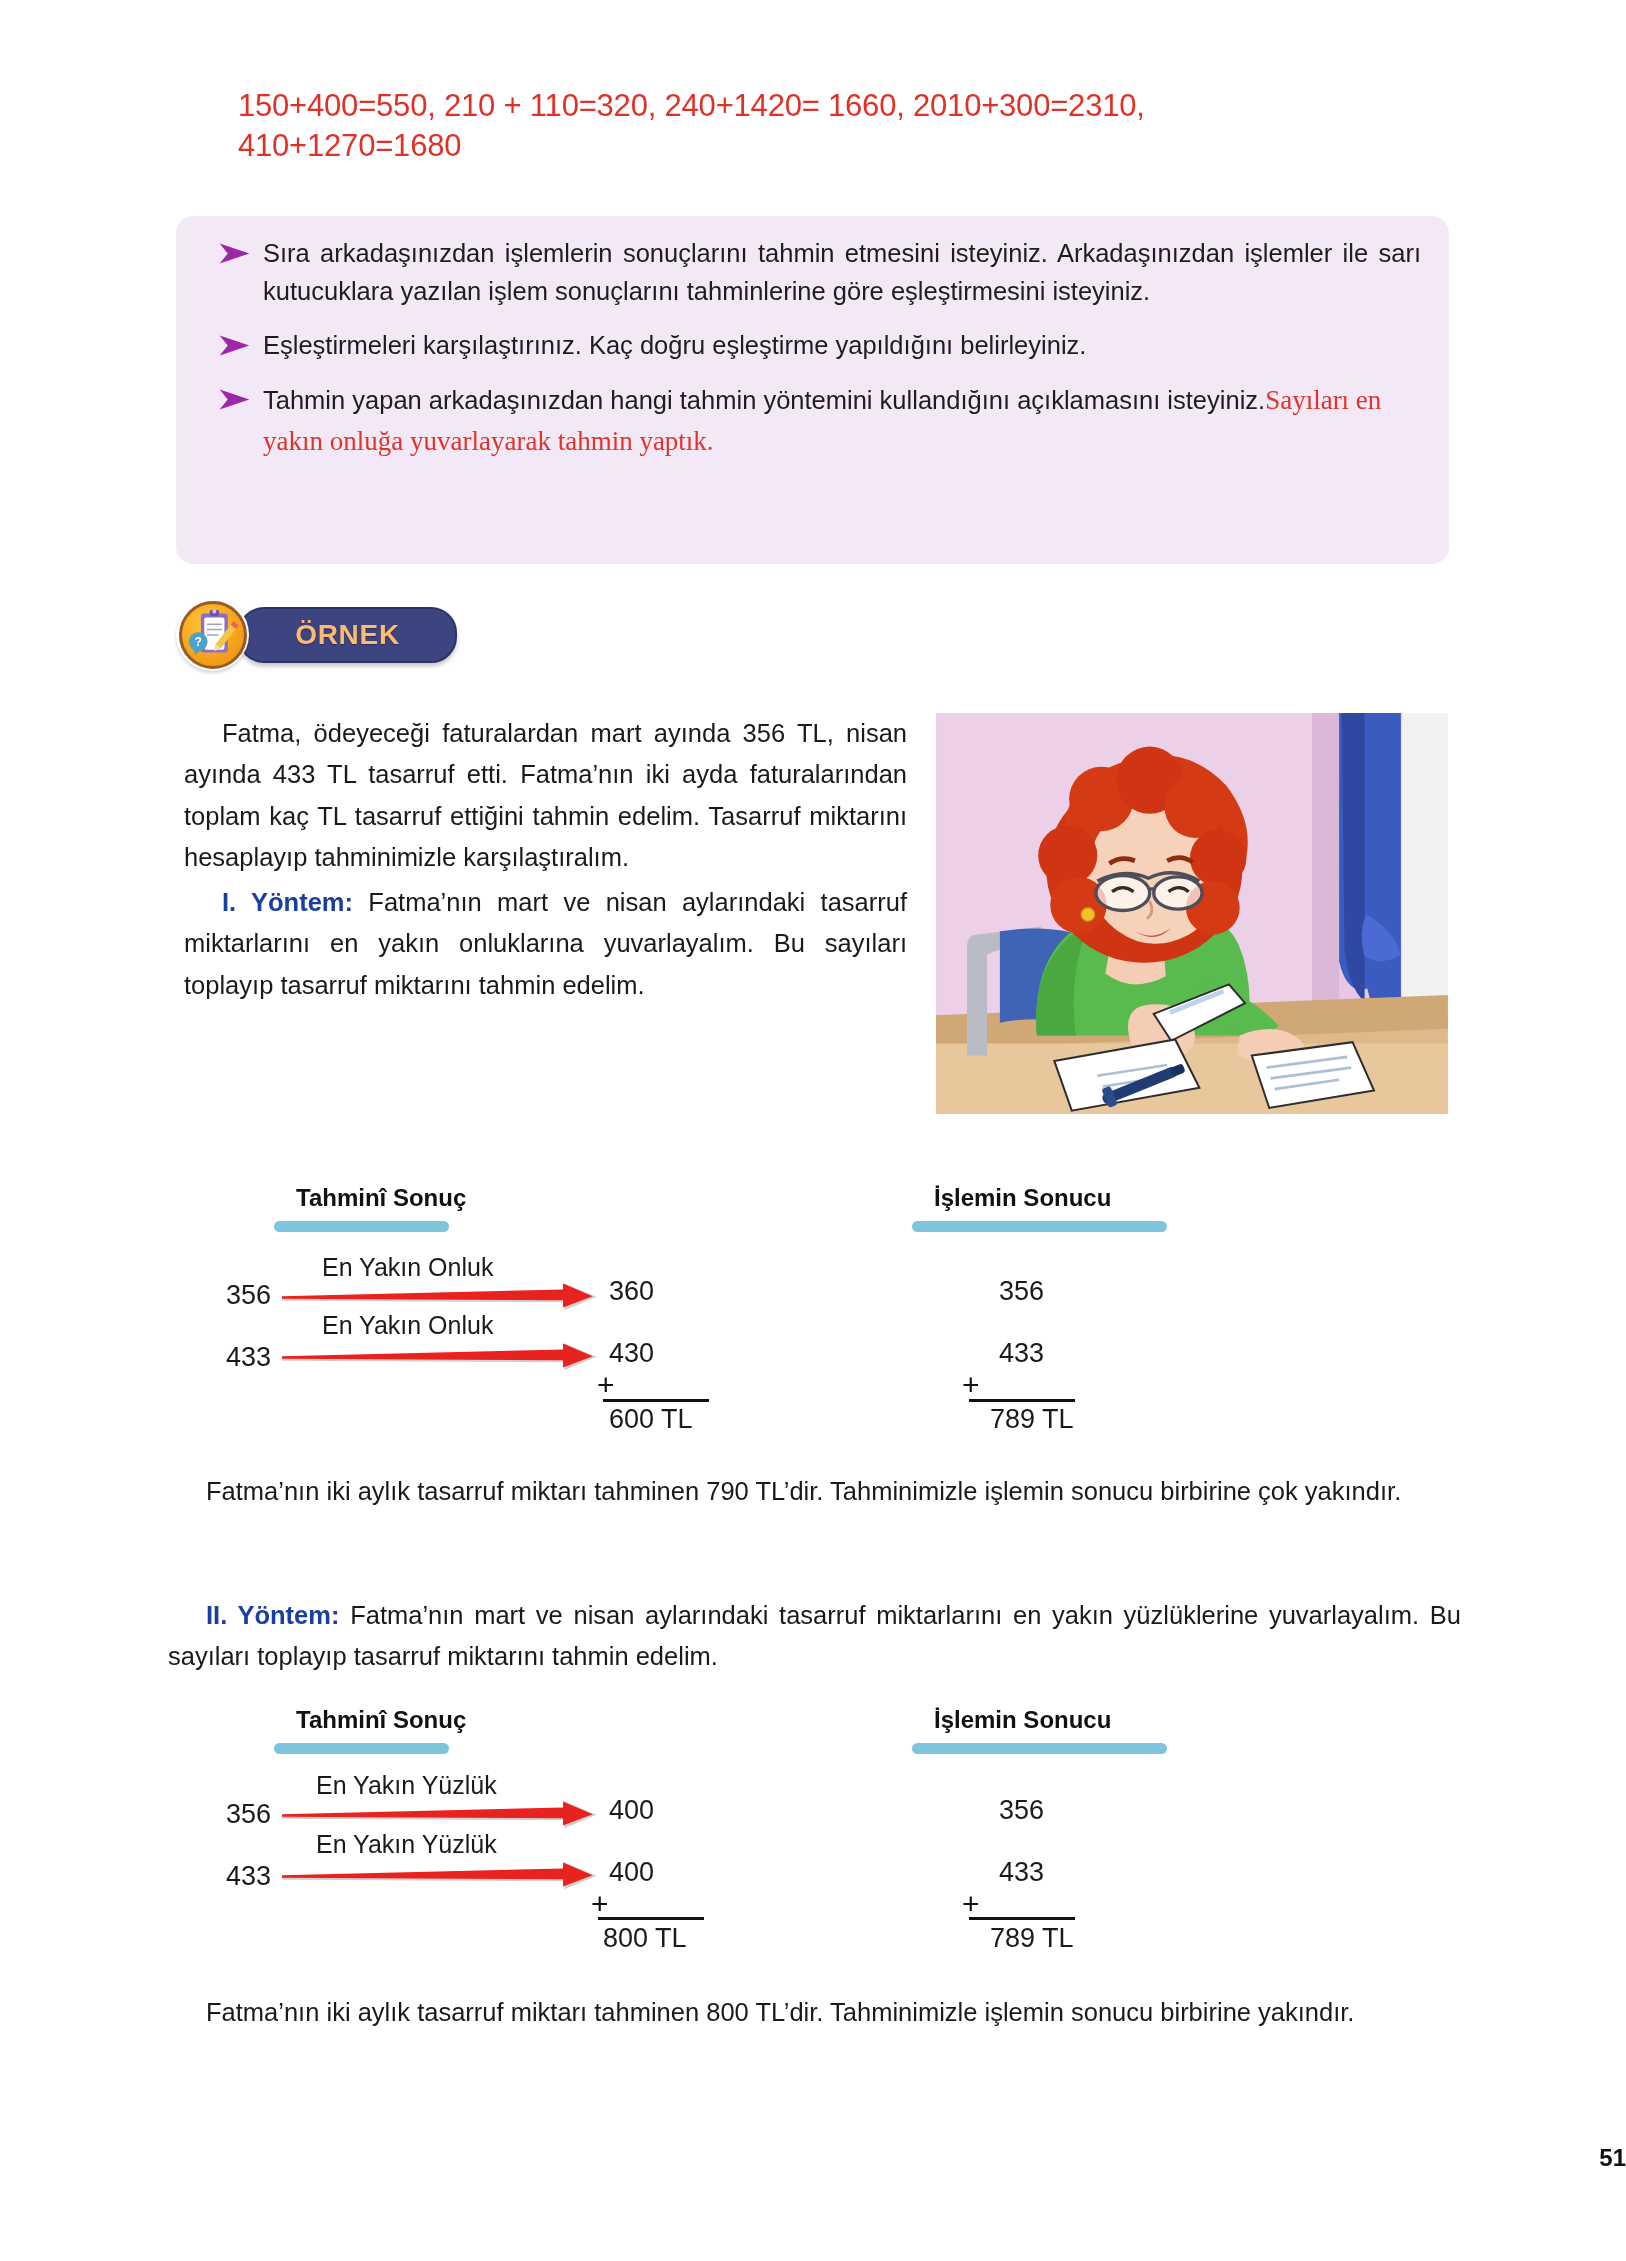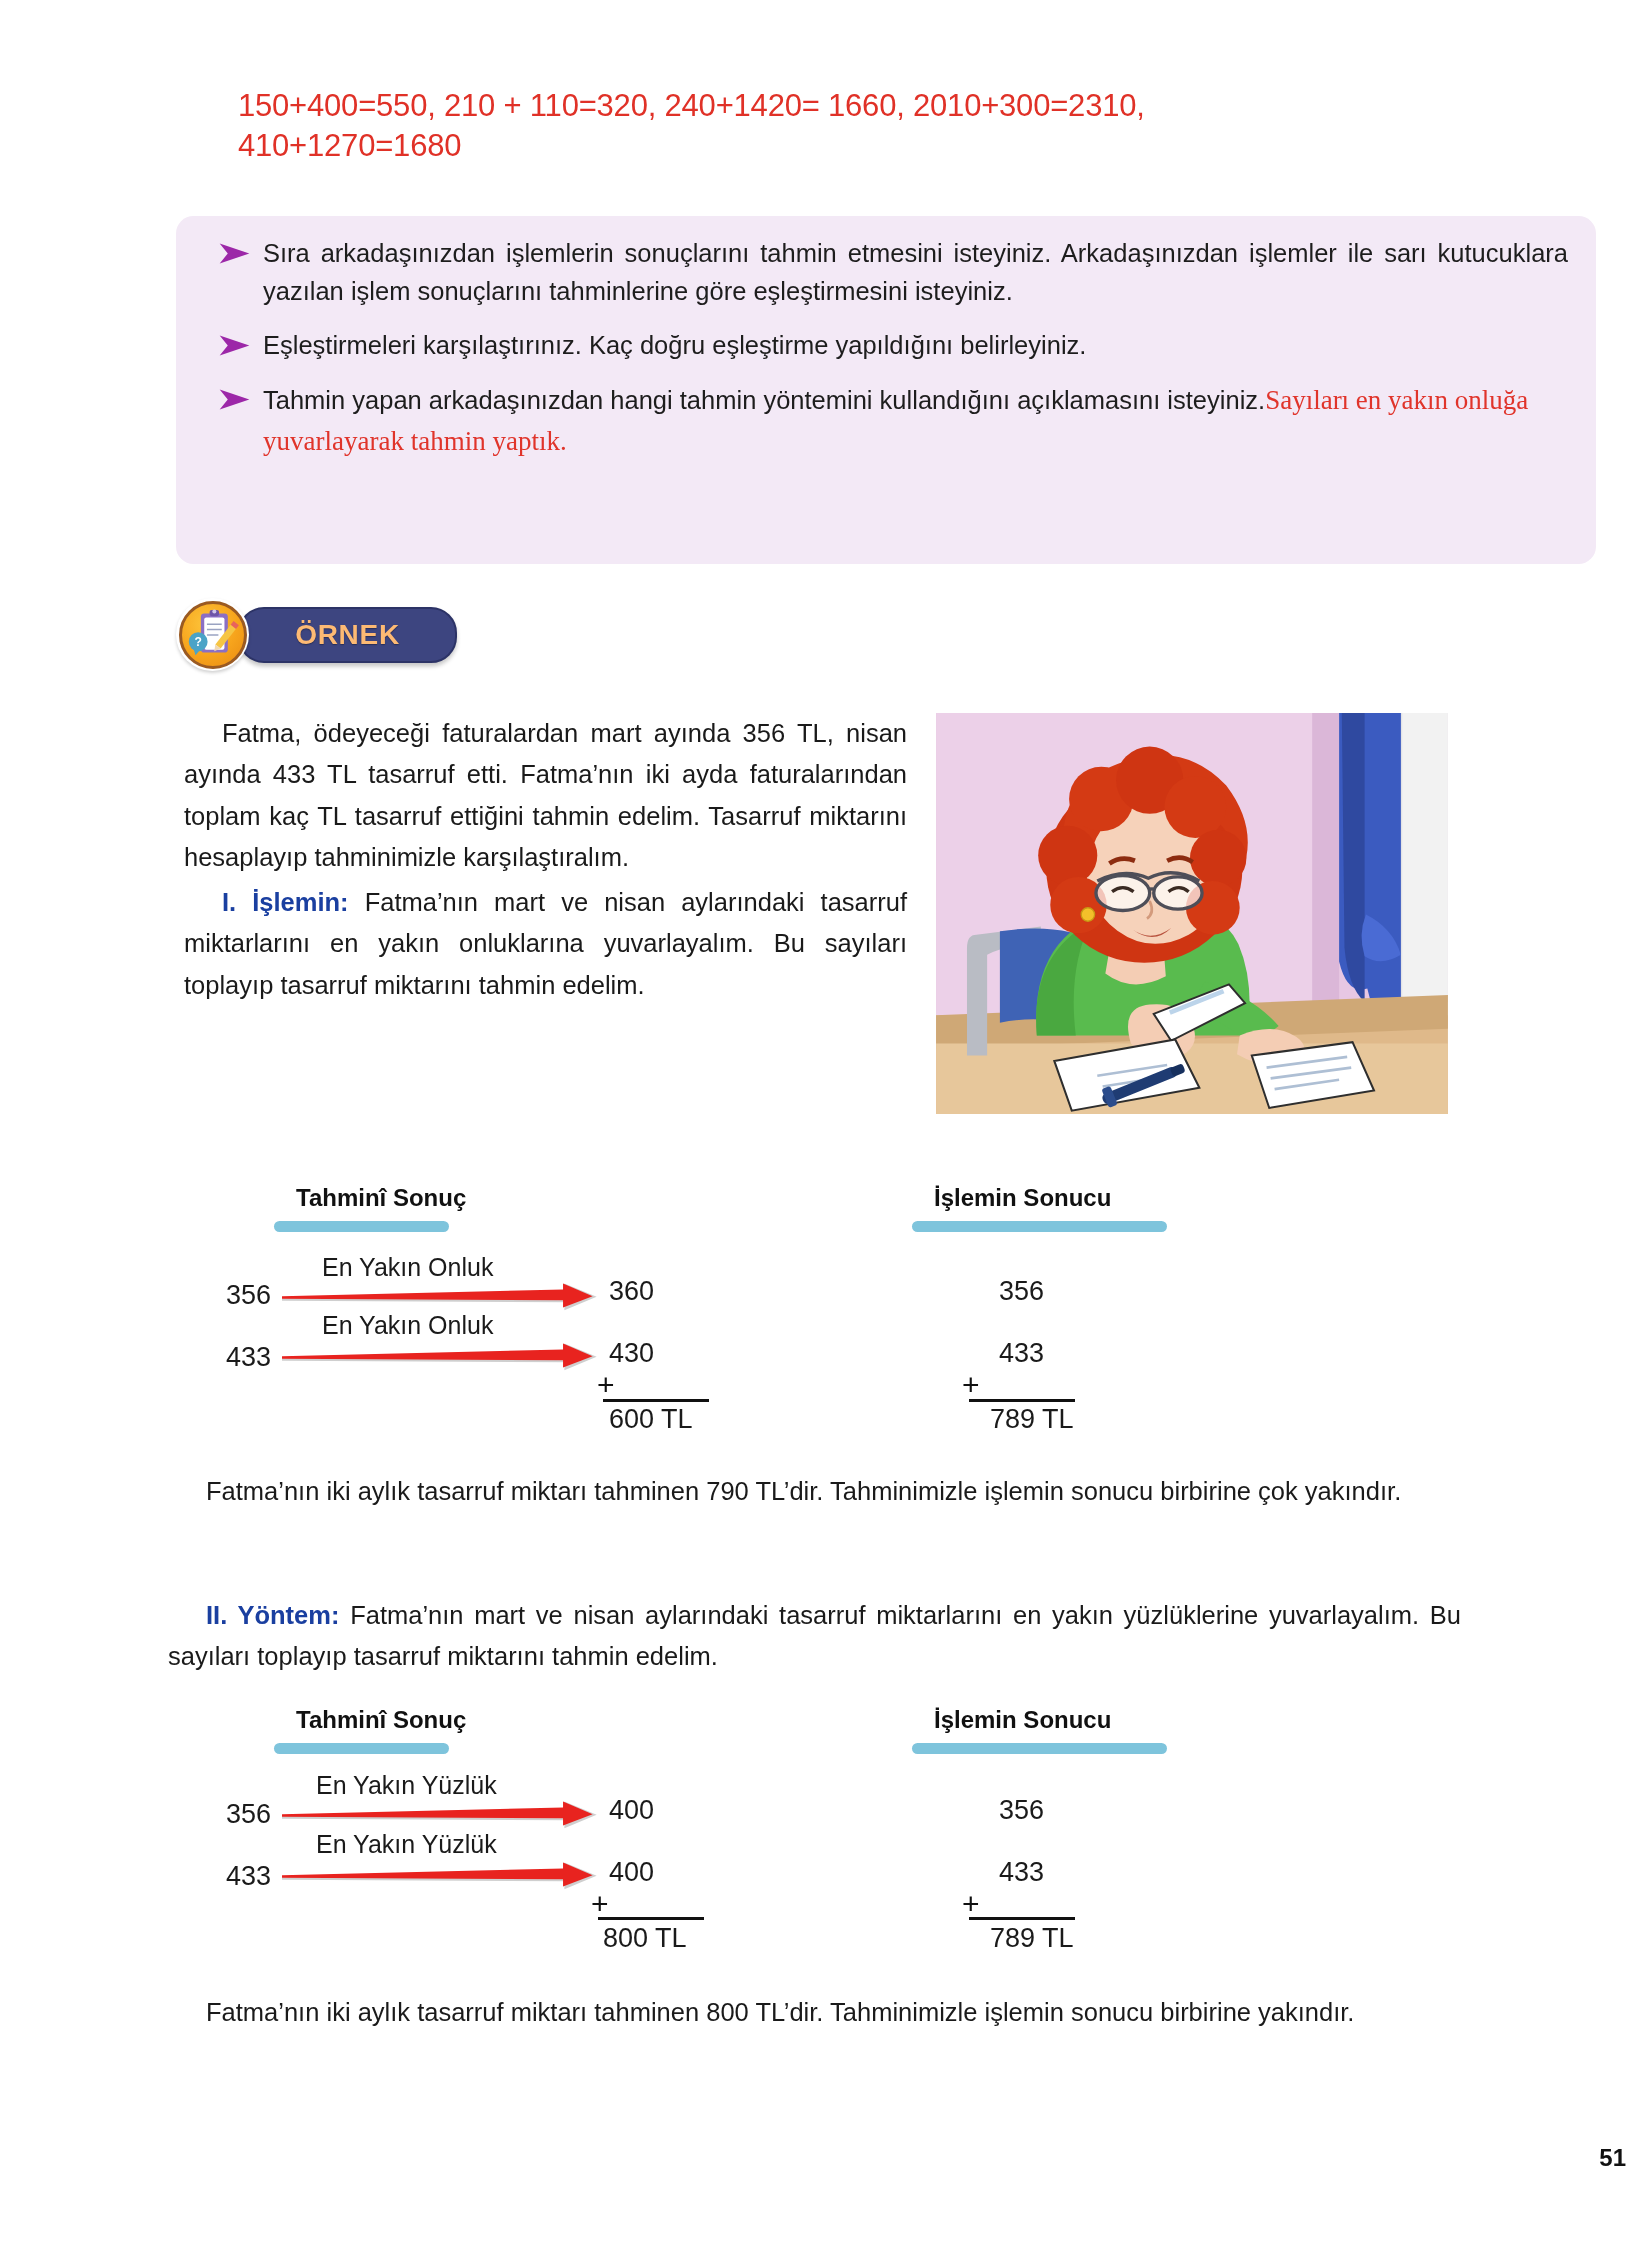--- a/index.html
+++ b/index.html
@@ -33,21 +33,21 @@
     color: #e03127;
     font-family: "Liberation Sans", sans-serif;
     letter-spacing: -0.2px;
   }
 
   
   .activity-box {
     position: absolute;
     left: 176px;
     top: 216px;
-    width: 1420px;
+    width: 1273px;
     height: 348px;
     background: #f3e9f6;
     border-radius: 17.5px;
     box-sizing: border-box;
     padding: 17.5px 28px 13.4px 28px;
   }
   .bullet-row {
     position: relative;
     padding-left: 59px;
     margin-bottom: 15px;
@@ -341,21 +341,21 @@
       <g transform="rotate(-22 300 560)">
         <rect x="246" y="548" width="118" height="16" rx="7" fill="#1f3c73"></rect>
         <rect x="356" y="549" width="20" height="14" rx="5" fill="#17305e"></rect>
         <rect x="250" y="540" width="14" height="30" rx="4" fill="#2b4c8c"></rect>
       </g>
     </svg>
   </div>
 
   <div class="col-text" style="top:713px;">
     <p>Fatma, ödeyeceği faturalardan mart ayında 356 TL, nisan ayında 433 TL tasarruf etti. Fatma’nın iki ayda faturalarından toplam kaç TL tasarruf ettiğini tahmin edelim. Tasarruf miktarını hesaplayıp tahminimizle karşılaştıralım.</p>
-    <p><span class="ystrong">I. İşlemin:</span><span> Fatma’nın mart ve nisan aylarındaki tasarruf miktarlarını en yakın onluklarına yuvarlayalım. Bu sayıları toplayıp tasarruf miktarını tahmin edelim.</span></p>
+    <p><span class="ystrong">I. Yöntem:</span><span> Fatma’nın mart ve nisan aylarındaki tasarruf miktarlarını en yakın onluklarına yuvarlayalım. Bu sayıları toplayıp tasarruf miktarını tahmin edelim.</span></p>
   </div>
 
   <div class="calc" style="left:0; top:0; width:1626px; height:2261px; pointer-events:none;">
 
     <div class="calc-head" style="left:296px; top:1184px;">Tahminî Sonuç</div>
     <div class="brush" style="left:274px; top:1221px; width:175px;"></div>
 
     <div class="calc-head" style="left:934px; top:1184px;">İşlemin Sonucu</div>
     <div class="brush" style="left:912px; top:1221px; width:255px;"></div>
 

